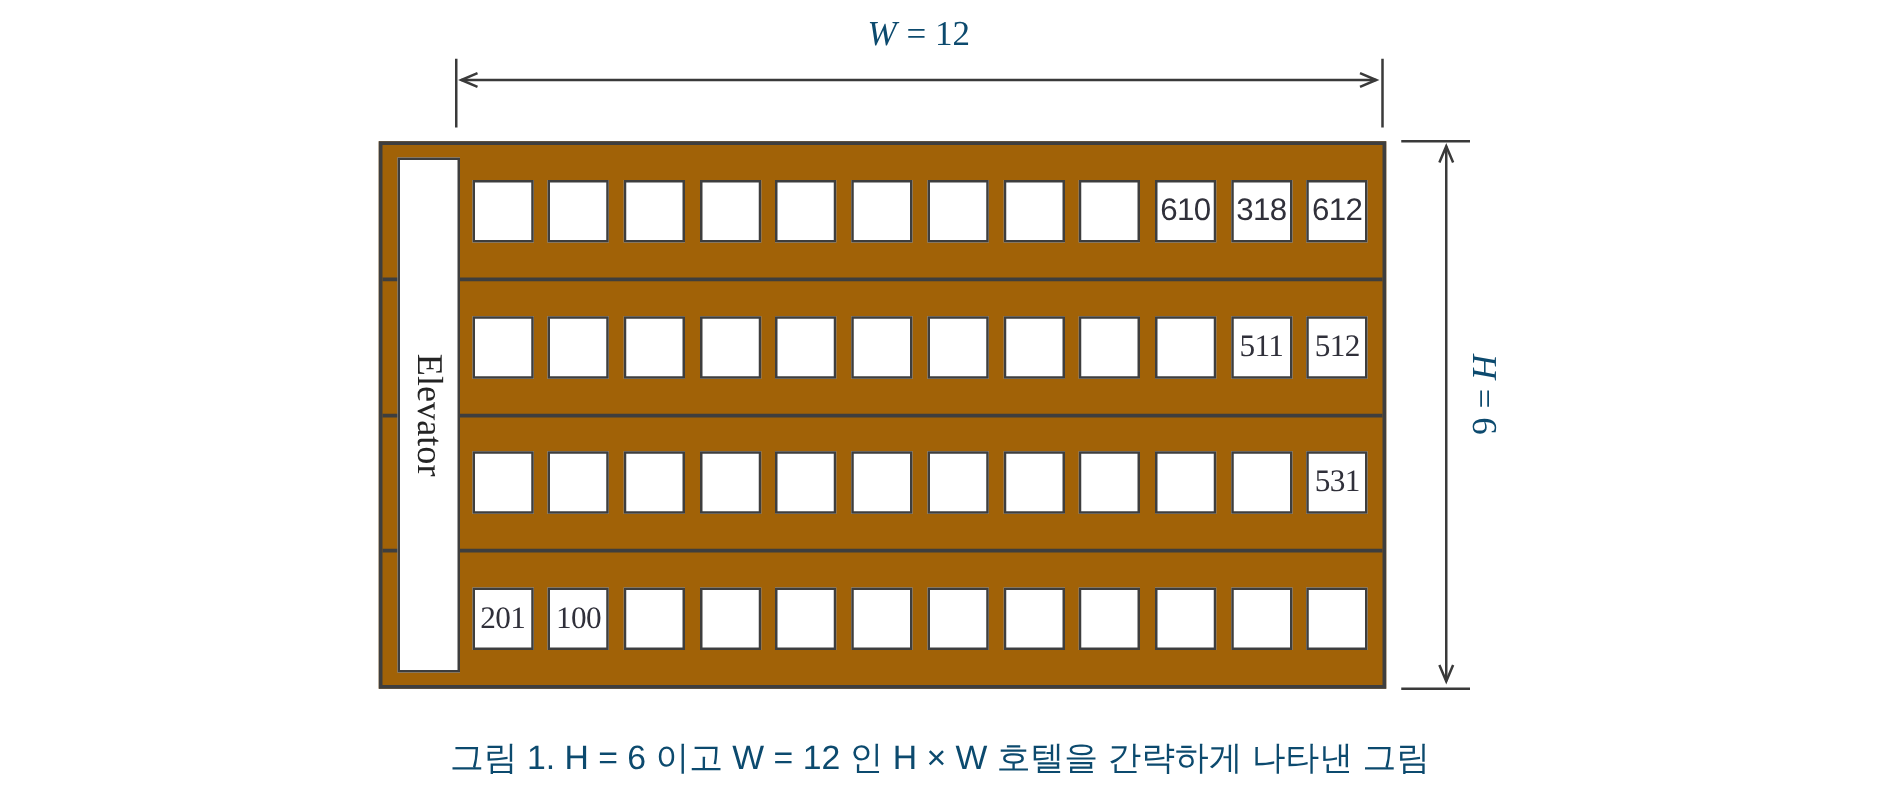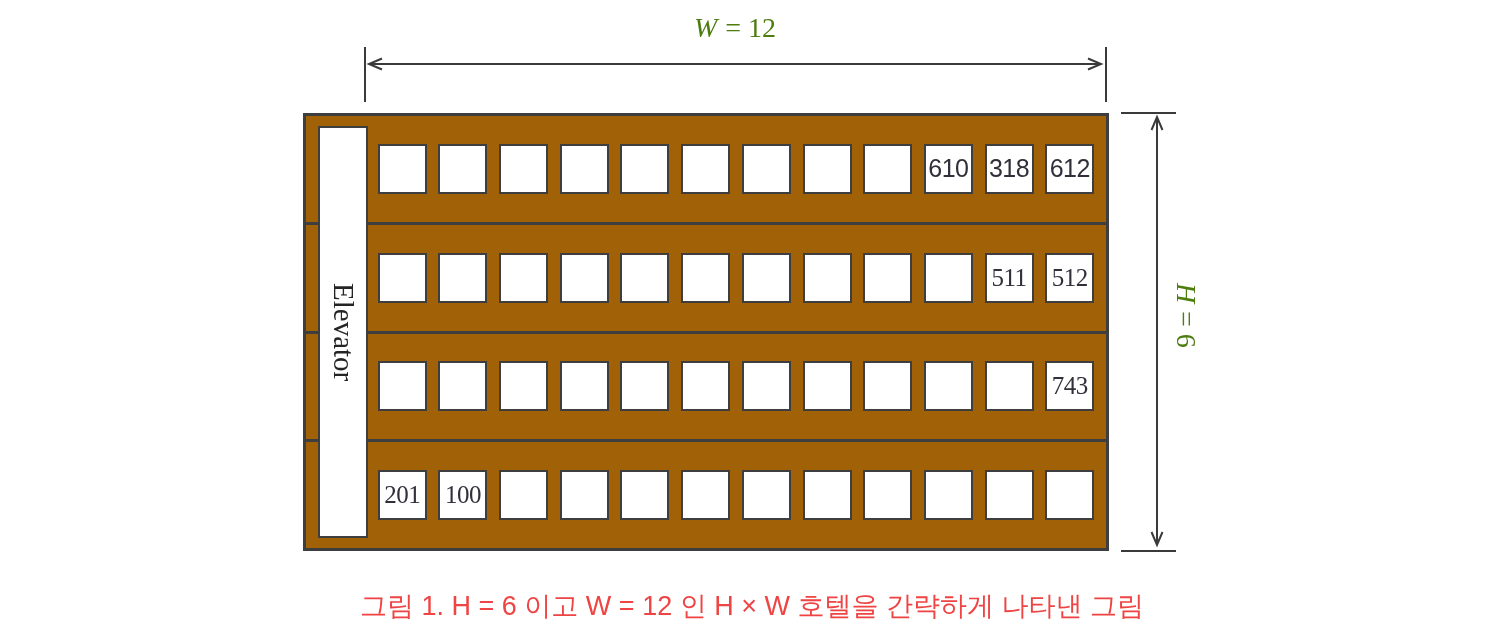--- a/index.html
+++ b/index.html
@@ -62,21 +62,21 @@
     font-family: "Liberation Serif", serif;
     font-size: 29px;
     color: #242424;
   }
 
   
   .dim-label {
     position: absolute;
     font-family: "Liberation Serif", serif;
     font-size: 28px;
-    color: #4d7c0f;
+    color: #0c4a6e;
     white-space: nowrap;
   }
   .dim-sym { font-style: italic; }
   .dim-rest { margin-inline-start: 8px; }
   .w-label { left: 365px; top: 12px; width: 740px; text-align: center; }
   .h-label {
     left: 1170px; top: 283px; height: 100px;
     writing-mode: vertical-rl;
     display: flex; align-items: center;
   }
@@ -98,21 +98,21 @@
   .tick-h.bottom { top: 550px; }
   .w-arrow { position: absolute; left: 366px; top: 56px; }
   .h-arrow { position: absolute; left: 1149px; top: 114px; }
 
   
   .caption {
     position: absolute;
     left: 0; right: 0; top: 588px;
     text-align: center;
     font-size: 27px;
-    color: #ef4444;
+    color: #0c4a6e;
   }
 </style>
 </head>
 <body>
 
 <div class="canvas">
 
   <div class="dim-label w-label">
     <span class="dim-sym">W</span><span class="dim-rest">= 12</span>
   </div>
@@ -164,21 +164,21 @@
             <div class="room"></div>
             <div class="room"></div>
             <div class="room"></div>
             <div class="room"></div>
             <div class="room"></div>
             <div class="room"></div>
             <div class="room"></div>
             <div class="room"></div>
             <div class="room"></div>
             <div class="room"></div>
-            <div class="room">743</div>
+            <div class="room">531</div>
           </div>
         </div>
         <div class="floor">
           <div class="rooms">
             <div class="room">201</div>
             <div class="room">100</div>
             <div class="room"></div>
             <div class="room"></div>
             <div class="room"></div>
             <div class="room"></div>

